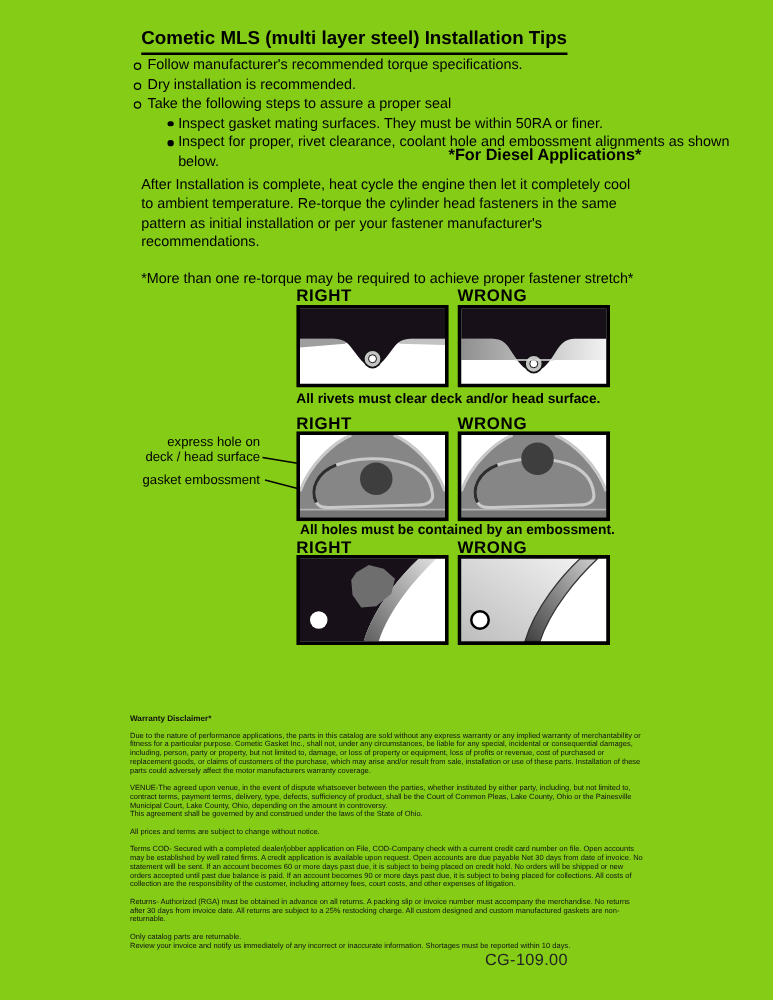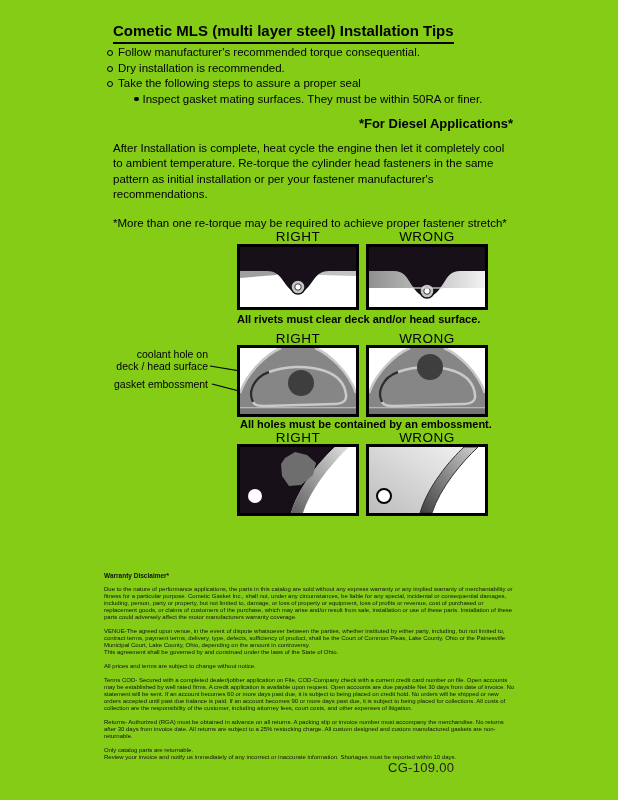--- a/index.html
+++ b/index.html
@@ -17,21 +17,21 @@
   .sub{margin-left:27px;}
   .b-f{flex:0 0 auto;width:4.5px;height:4.5px;background:#000;border-radius:50%;
        margin:5px 4px 0 0;}
 
   
   #diesel{left:113px;top:116px;width:400px;font-size:11.5px;line-height:15.5px;}
   #diesel h2{font-size:13px;font-weight:bold;margin:0 0 9px 0;text-align:right;}
   #diesel p{margin:0 0 13px 0;}
 
   
-  .dlabel{width:122px;text-align:center;font-size:13.5px;letter-spacing:.5px;}
+  .dlabel{width:122px;text-align:left;font-size:13.5px;letter-spacing:.5px;font-weight:bold;}
   .dcaption{font-size:11px;font-weight:bold;line-height:13px;white-space:pre-line;}
   .panel{width:122px;height:auto;display:block;}
 
   
   .callout{width:120px;text-align:right;font-size:10.5px;line-height:12px;}
 
   
   #footer{left:104px;top:572px;width:412px;font-size:6px;line-height:7px;color:#111;}
   #footer .fhead{font-size:6.5px;font-weight:bold;margin-bottom:7px;}
   #footer p{margin:0 0 7px 0;white-space:pre-line;}
@@ -40,33 +40,37 @@
 </head>
 <body>
 
 <div id="page">
 
   <div id="title" class="abs">Cometic MLS (multi layer steel) Installation Tips</div>
 
   <div id="bullets" class="abs">
     <div class="b-row">
       <span class="b-o"></span>
-      <span>Follow manufacturer's recommended torque consequential.</span>
+      <span>Follow manufacturer's recommended torque specifications.</span>
     </div>
     <div class="b-row">
       <span class="b-o"></span>
       <span>Dry installation is recommended.</span>
     </div>
     <div class="b-row">
       <span class="b-o"></span>
       <span>Take the following steps to assure a proper seal</span>
     </div>
     <div class="b-row sub">
       <span class="b-f"></span>
       <span>Inspect gasket mating surfaces.  They must be within 50RA or finer.</span>
+    </div>
+    <div class="b-row sub">
+      <span class="b-f"></span>
+      <span>Inspect for proper, rivet clearance, coolant hole and embossment alignments as shown below.</span>
     </div>
   </div>
 
   <div id="diesel" class="abs">
     <h2>*For Diesel Applications*</h2>
     <p>After Installation is complete, heat cycle the engine then let it completely cool to ambient temperature. Re-torque the cylinder head fasteners in the same pattern as initial installation or per your fastener manufacturer's recommendations.</p>
     <p>*More than one re-torque may be required to achieve proper fastener stretch*</p>
   </div>
 
   <div class="abs dlabel" style="left:237px;top:229px">RIGHT</div>
@@ -97,21 +101,21 @@
     <line x1="46" y1="44" x2="77" y2="44" stroke="#dddddd" stroke-width="1.2"></line>
     <rect x="1.5" y="1.5" width="119" height="63" fill="none" stroke="#000" stroke-width="3"></rect>
   </svg>
 
   <div class="abs dcaption" style="left:237px;top:313px">All rivets must clear deck and/or head surface.</div>
 
   <div class="abs dlabel" style="left:237px;top:331px">RIGHT</div>
   <div class="abs dlabel" style="left:366px;top:331px">WRONG</div>
 
   <div class="abs callout" style="left:88px;top:348px">
-    <div>coolant hole on</div>
+    <div>express hole on</div>
     <div>deck / head surface</div>
   </div>
   <div class="abs callout" style="left:88px;top:378px">gasket embossment</div>
 
   <svg class="abs" style="left:205px;top:352px;width:100px;height:46px" viewBox="0 0 100 46">
     <line x1="5" y1="14" x2="96" y2="29" stroke="#000" stroke-width="1.2"></line>
     <line x1="7" y1="32" x2="53" y2="44" stroke="#000" stroke-width="1.2"></line>
   </svg>
 
   <svg class="abs panel" style="left:237px;top:345px" viewBox="0 0 122 72">

